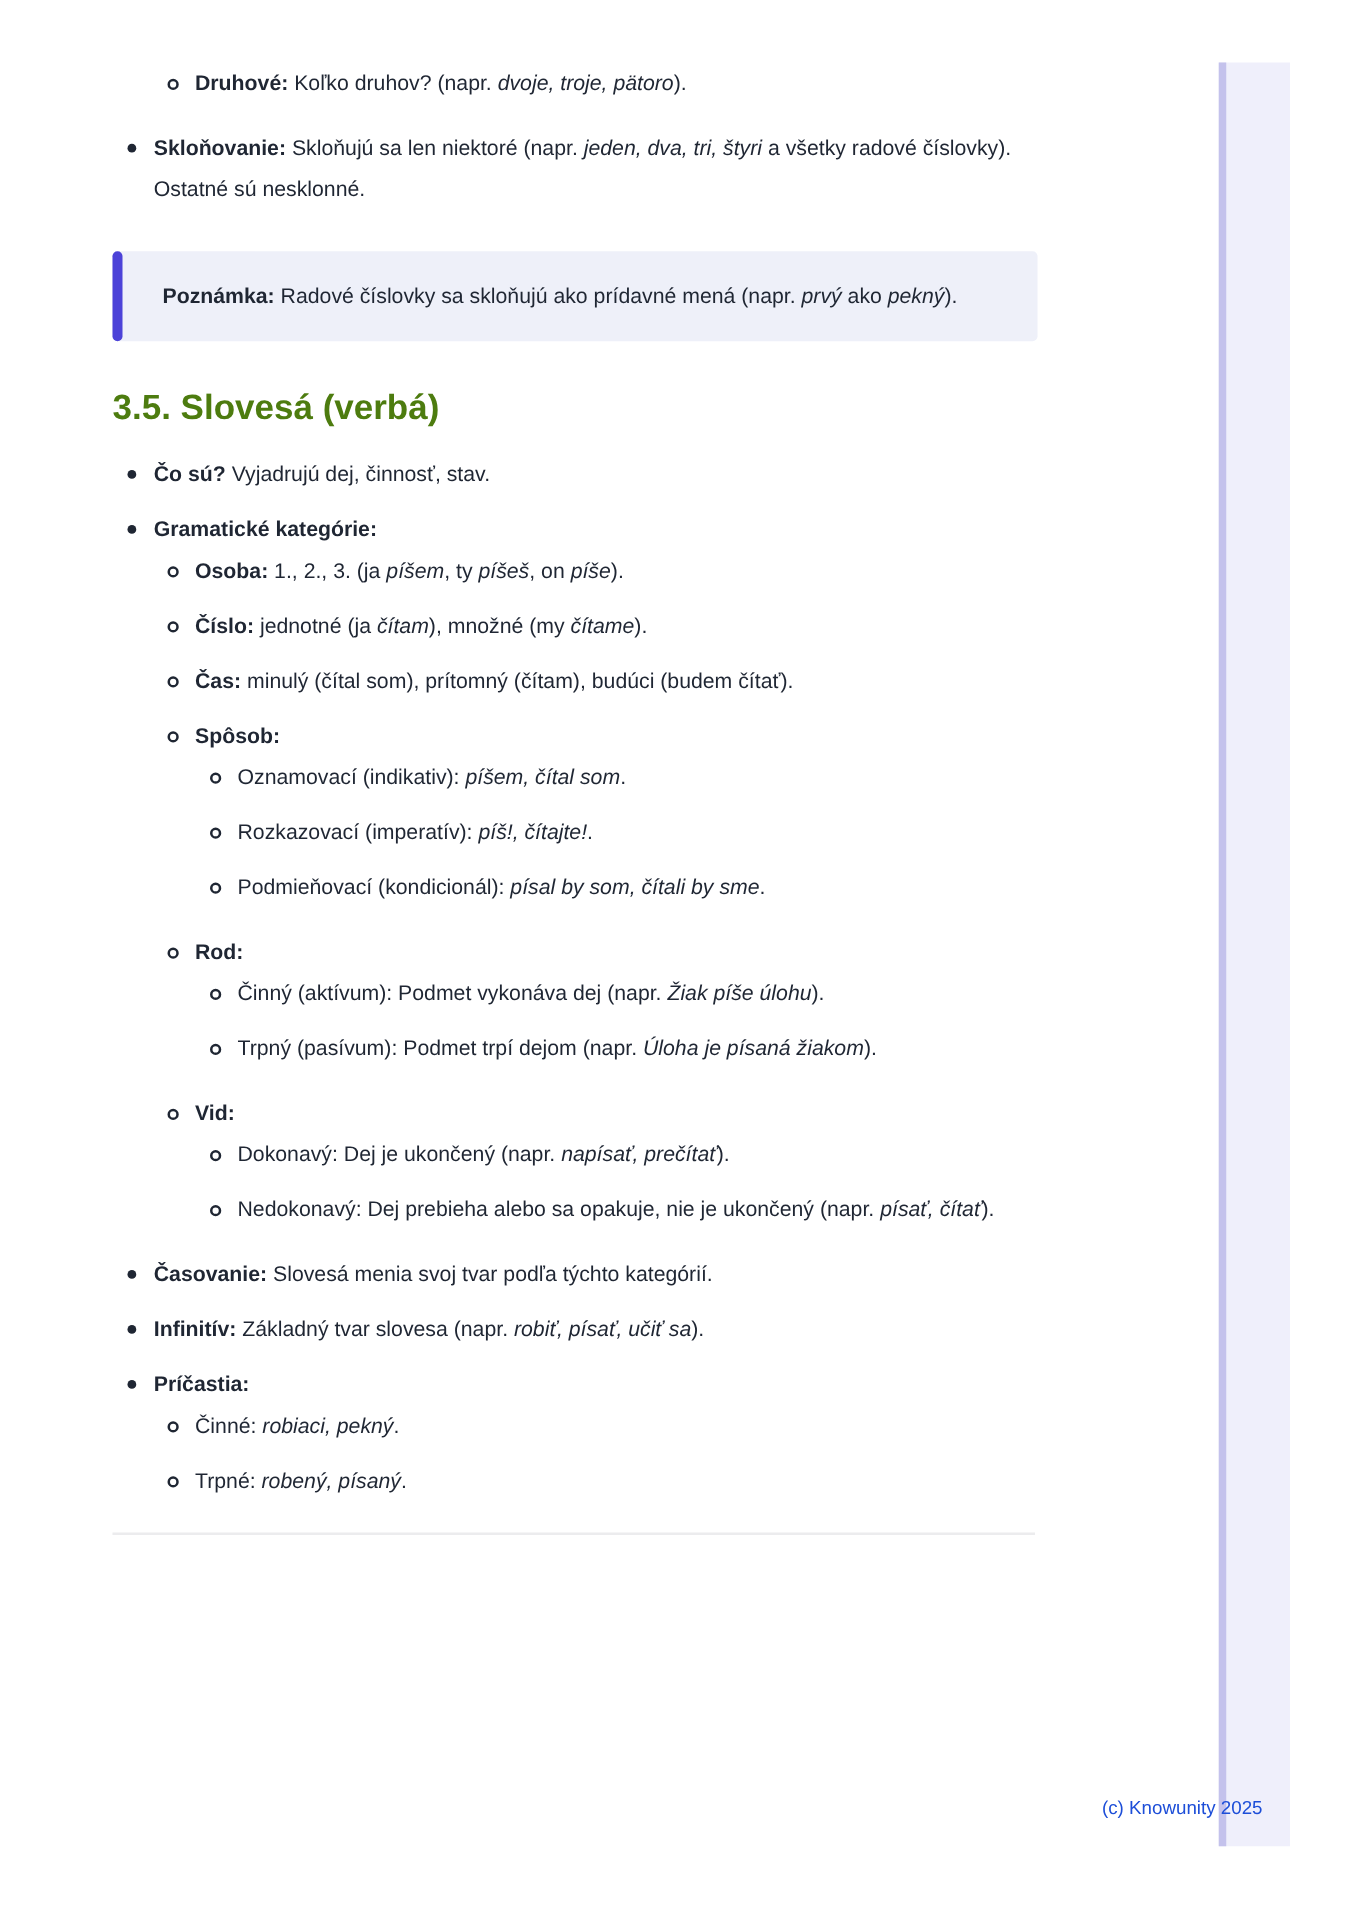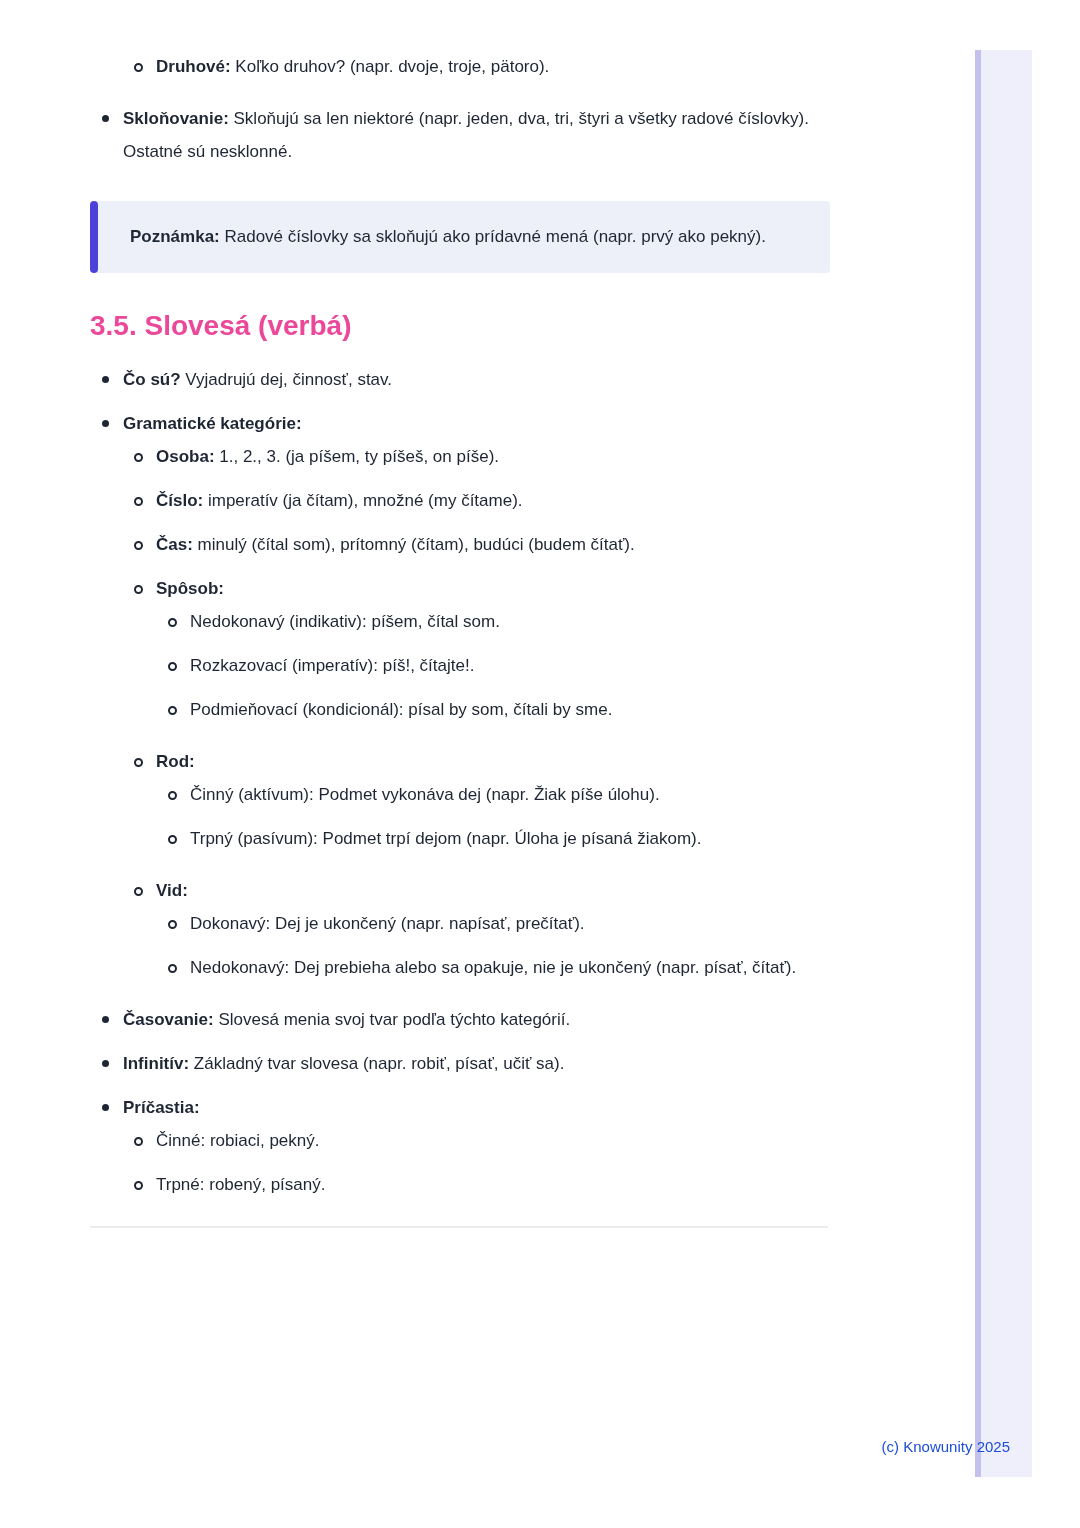--- a/index.html
+++ b/index.html
@@ -30,21 +30,21 @@
   .li{position:relative;}
   .li .text{display:block;}
   .lv1{padding-left:33px;}
   .lv2{padding-left:66px;}
   .lv3{padding-left:100px;}
   .marker{position:absolute;top:13px;display:block;box-sizing:border-box;}
   .disc{width:7px;height:7px;border-radius:50%;background:#1f2633;left:12px;}
   .circle{width:9px;height:9px;border-radius:50%;border:2px solid #1f2633;left:44px;background:transparent;}
   .lv3 .circle{left:78px;}
   .b{font-weight:700;}
-  .i{}
+  .i{font-style:italic;}
   
   .note{
     position:relative;
     margin-top:33px;
     background:#eef0f9;
     border-radius:4px;
     padding:17px 48px 17px 40px;
     line-height:38px;
   }
   .note-bar{
@@ -53,21 +53,21 @@
     width:8px;
     border-radius:10px;
     background:#4c42d8;
   }
   
   .h2{
     margin:36px 0 20px 0;
     font-size:28px;
     line-height:34px;
     font-weight:700;
-    color:#ec4899;
+    color:#4d7c0f;
   }
   
   .divider{
     margin-top:25px;
     height:2px;
     background:#ececee;
     width:738px;
   }
   
   .footer{
@@ -103,33 +103,33 @@
       <div class="li lv1" style="margin-top: 11px;">
         <span class="marker disc"></span>
         <span class="text"><span class="b">Gramatické kategórie:</span></span>
       </div>
       <div class="li lv2" style="margin-top: 0px;">
         <span class="marker circle"></span>
         <span class="text"><span class="b">Osoba:</span><span> 1., 2., 3. (ja </span><span class="i">píšem</span><span>, ty </span><span class="i">píšeš</span><span>, on </span><span class="i">píše</span><span>).</span></span>
       </div>
       <div class="li lv2" style="margin-top: 11px;">
         <span class="marker circle"></span>
-        <span class="text"><span class="b">Číslo:</span><span> imperatív (ja </span><span class="i">čítam</span><span>), množné (my </span><span class="i">čítame</span><span>).</span></span>
+        <span class="text"><span class="b">Číslo:</span><span> jednotné (ja </span><span class="i">čítam</span><span>), množné (my </span><span class="i">čítame</span><span>).</span></span>
       </div>
       <div class="li lv2" style="margin-top: 11px;">
         <span class="marker circle"></span>
         <span class="text"><span class="b">Čas:</span><span> minulý (čítal som), prítomný (čítam), budúci (budem čítať).</span></span>
       </div>
       <div class="li lv2" style="margin-top: 11px;">
         <span class="marker circle"></span>
         <span class="text"><span class="b">Spôsob:</span></span>
       </div>
       <div class="li lv3" style="margin-top: 0px;">
         <span class="marker circle"></span>
-        <span class="text"><span>Nedokonavý (indikativ): </span><span class="i">píšem, čítal som</span><span>.</span></span>
+        <span class="text"><span>Oznamovací (indikativ): </span><span class="i">píšem, čítal som</span><span>.</span></span>
       </div>
       <div class="li lv3" style="margin-top: 11px;">
         <span class="marker circle"></span>
         <span class="text"><span>Rozkazovací (imperatív): </span><span class="i">píš!, čítajte!</span><span>.</span></span>
       </div>
       <div class="li lv3" style="margin-top: 11px;">
         <span class="marker circle"></span>
         <span class="text"><span>Podmieňovací (kondicionál): </span><span class="i">písal by som, čítali by sme</span><span>.</span></span>
       </div>
       <div class="li lv2" style="margin-top: 19px;">

